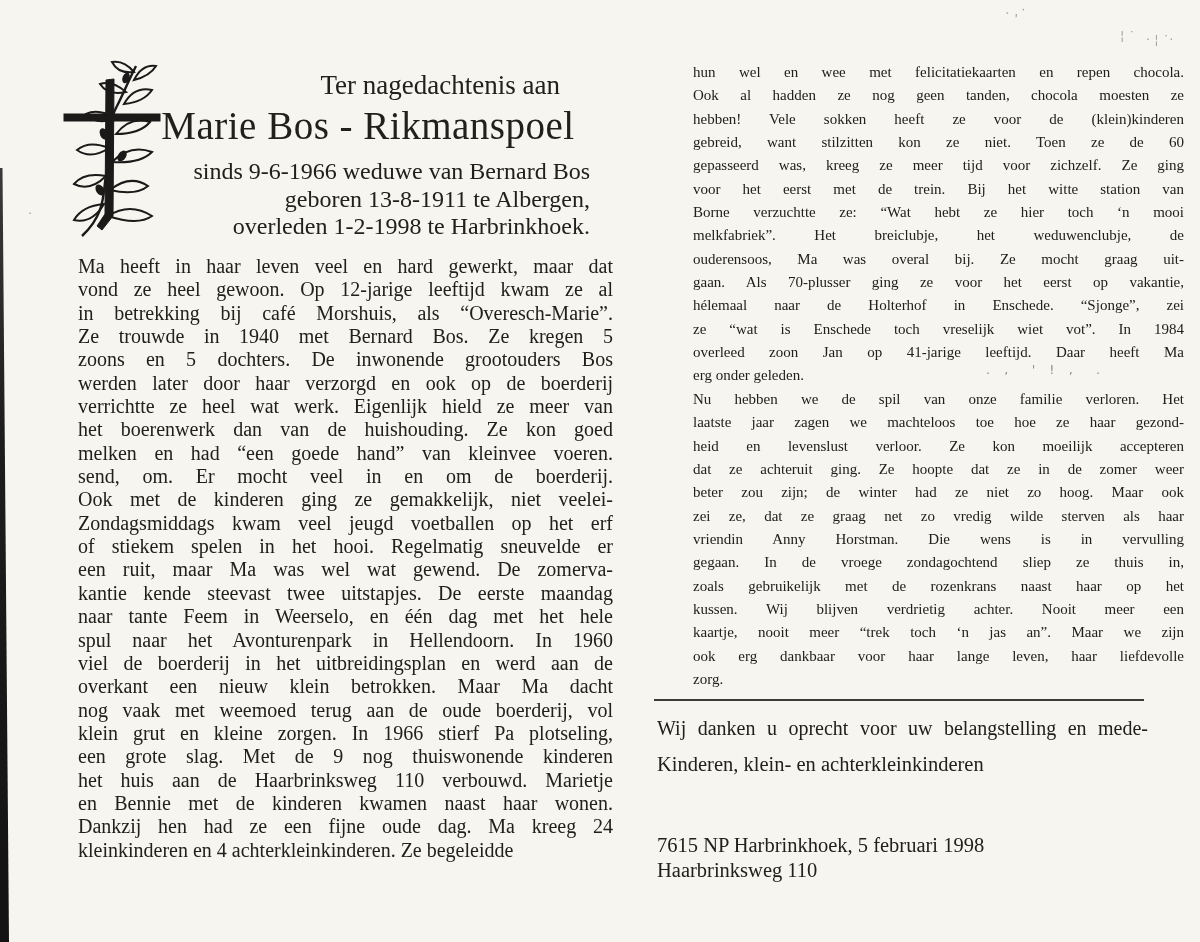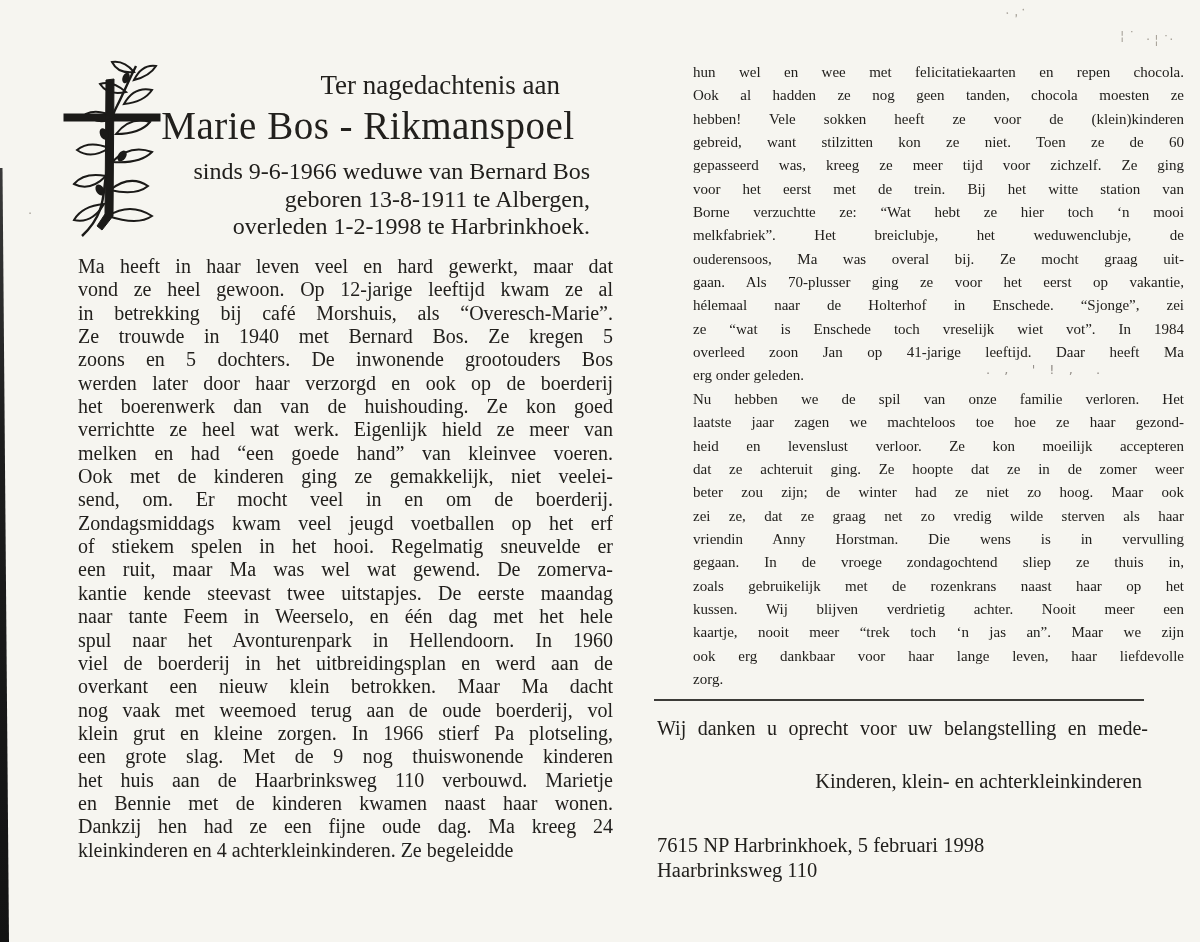--- a/index.html
+++ b/index.html
@@ -42,22 +42,22 @@
   #left-body  { left:78px;  top:255px; width:535px; }
   #right-body { left:657px; top:61px;  width:491px; font-size:15px;margin-left:36px; }
   #right-body .para { margin:0; }
 
   .divider {
     position:absolute; left:654px; top:699px; width:490px; height:2px;
     background:#3c3b38;
   }
   .thanks { left:657px; top:717px; width:491px; }
   .signature {
-    position:absolute; left:657px; top:770px; width:485px;
-    text-align:right; font-size:20.5px;
+    position:absolute; left:657px; top:753px; width:485px;
+    font-size:20.5px;
   }
   .address {
     position:absolute; left:657px; top:833px; width:491px;
     font-size:20.5px; line-height:25px;
   }
   .address-line { text-align:left; }
 
   .pencil-mark {
     position:absolute; color:#a9a49b; font-size:13px;
     font-family:"DejaVu Sans", sans-serif; white-space:pre;
@@ -106,25 +106,25 @@
       <div class="date-line last">overleden 1-2-1998 te Harbrinkhoek.</div>
     </div>
 
   <div class="body" id="left-body">
       <div class="line">Ma heeft in haar leven veel en hard gewerkt, maar dat</div>
       <div class="line">vond ze heel gewoon. Op 12-jarige leeftijd kwam ze al</div>
       <div class="line">in betrekking bij café Morshuis, als “Overesch-Marie”.</div>
       <div class="line">Ze trouwde in 1940 met Bernard Bos. Ze kregen 5</div>
       <div class="line">zoons en 5 dochters. De inwonende grootouders Bos</div>
       <div class="line">werden later door haar verzorgd en ook op de boerderij</div>
+      <div class="line">verrichtte ze heel wat werk. Eigenlijk hield ze meer van</div>
       <div class="line">het boerenwerk dan van de huishouding. Ze kon goed</div>
-      <div class="line">verrichtte ze heel wat werk. Eigenlijk hield ze meer van</div>
       <div class="line">melken en had “een goede hand” van kleinvee voeren.</div>
+      <div class="line">send, om. Er mocht veel in en om de boerderij.</div>
       <div class="line">Ook met de kinderen ging ze gemakkelijk, niet veelei-</div>
-      <div class="line">send, om. Er mocht veel in en om de boerderij.</div>
       <div class="line">Zondagsmiddags kwam veel jeugd voetballen op het erf</div>
       <div class="line">of stiekem spelen in het hooi. Regelmatig sneuvelde er</div>
       <div class="line">een ruit, maar Ma was wel wat gewend. De zomerva-</div>
       <div class="line">kantie kende steevast twee uitstapjes. De eerste maandag</div>
       <div class="line">naar tante Feem in Weerselo, en één dag met het hele</div>
       <div class="line">spul naar het Avonturenpark in Hellendoorn. In 1960</div>
       <div class="line">viel de boerderij in het uitbreidingsplan en werd aan de</div>
       <div class="line">overkant een nieuw klein betrokken. Maar Ma dacht</div>
       <div class="line">nog vaak met weemoed terug aan de oude boerderij, vol</div>
       <div class="line">klein grut en kleine zorgen. In 1966 stierf Pa plotseling,</div>

